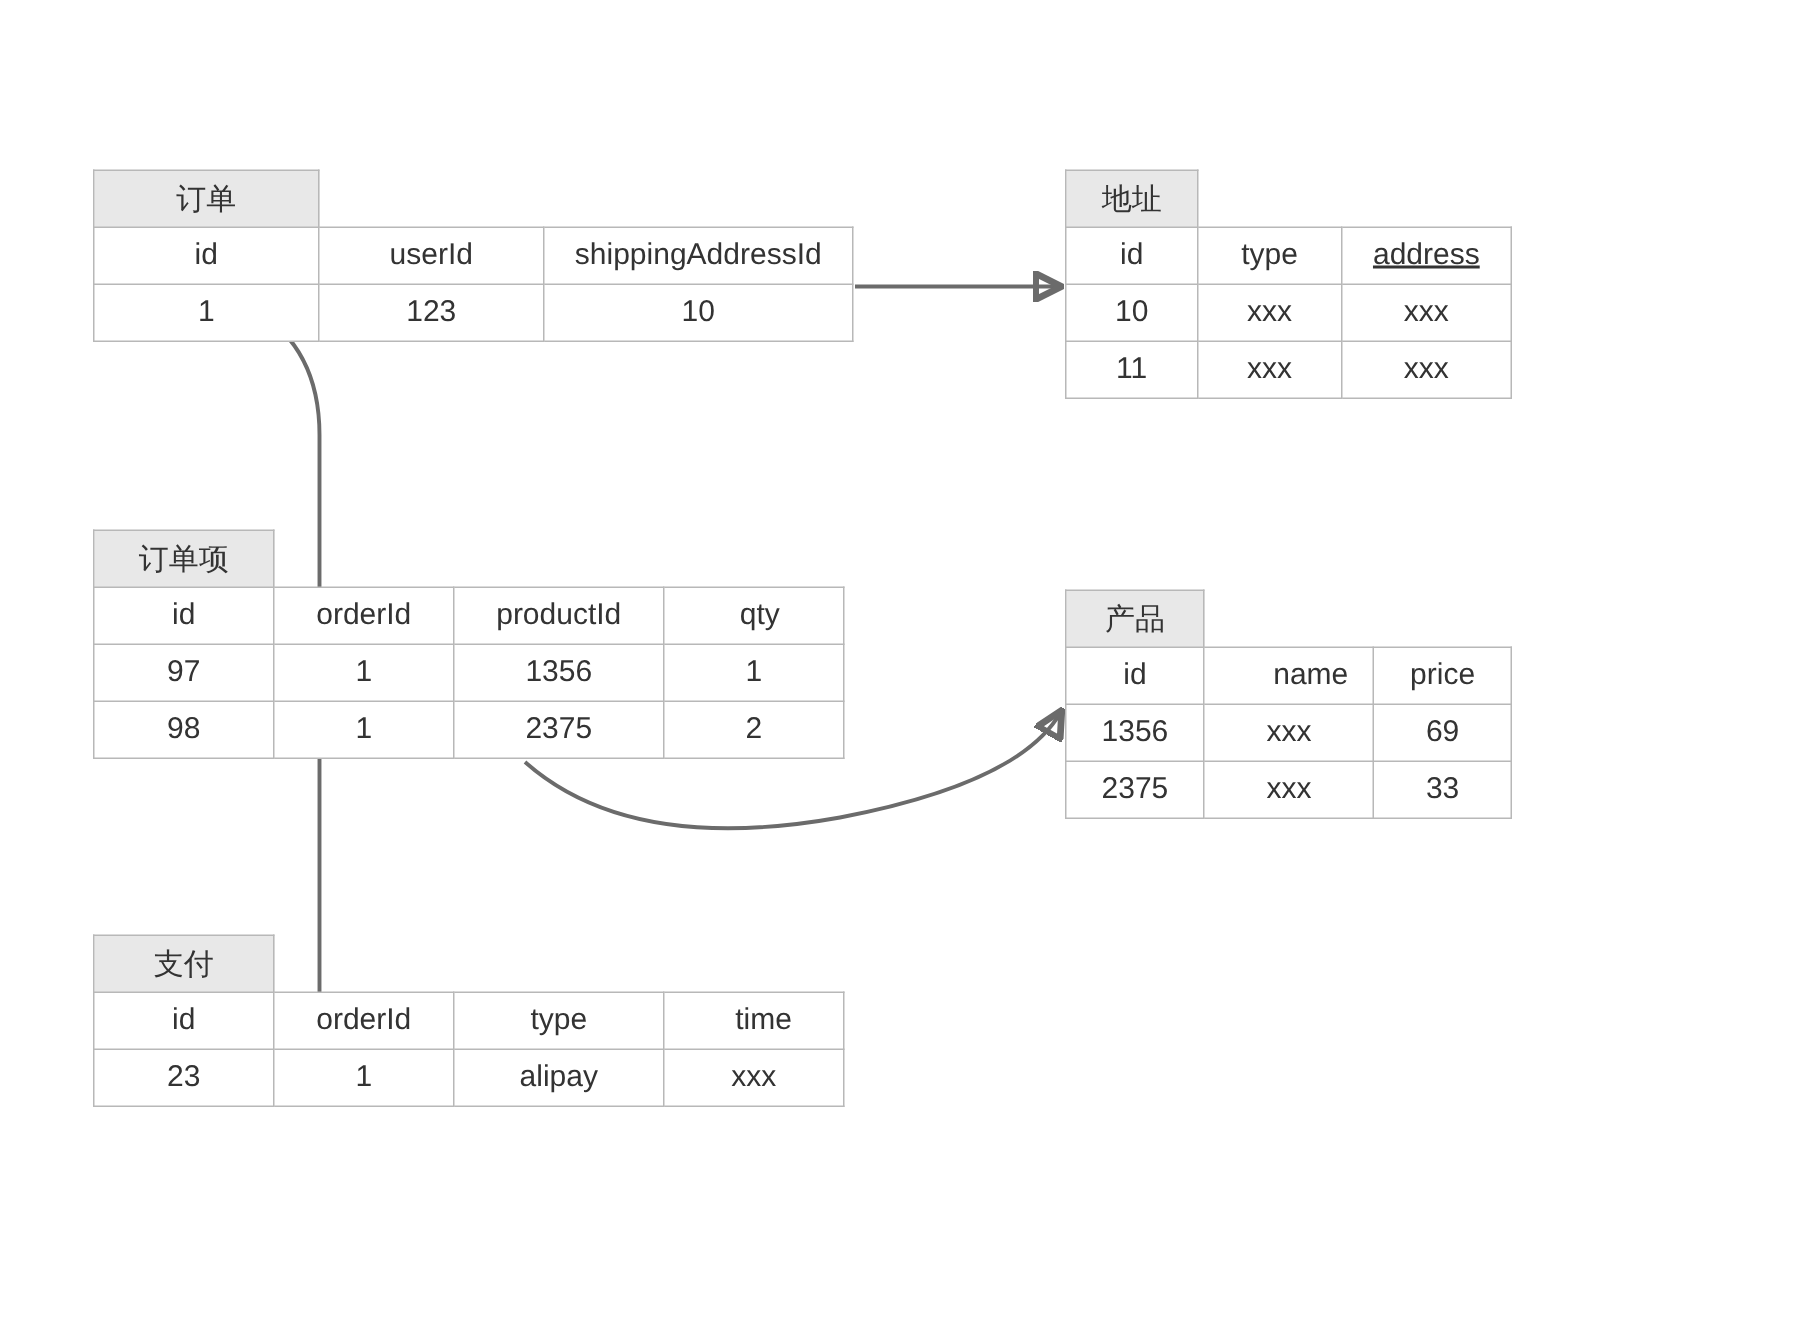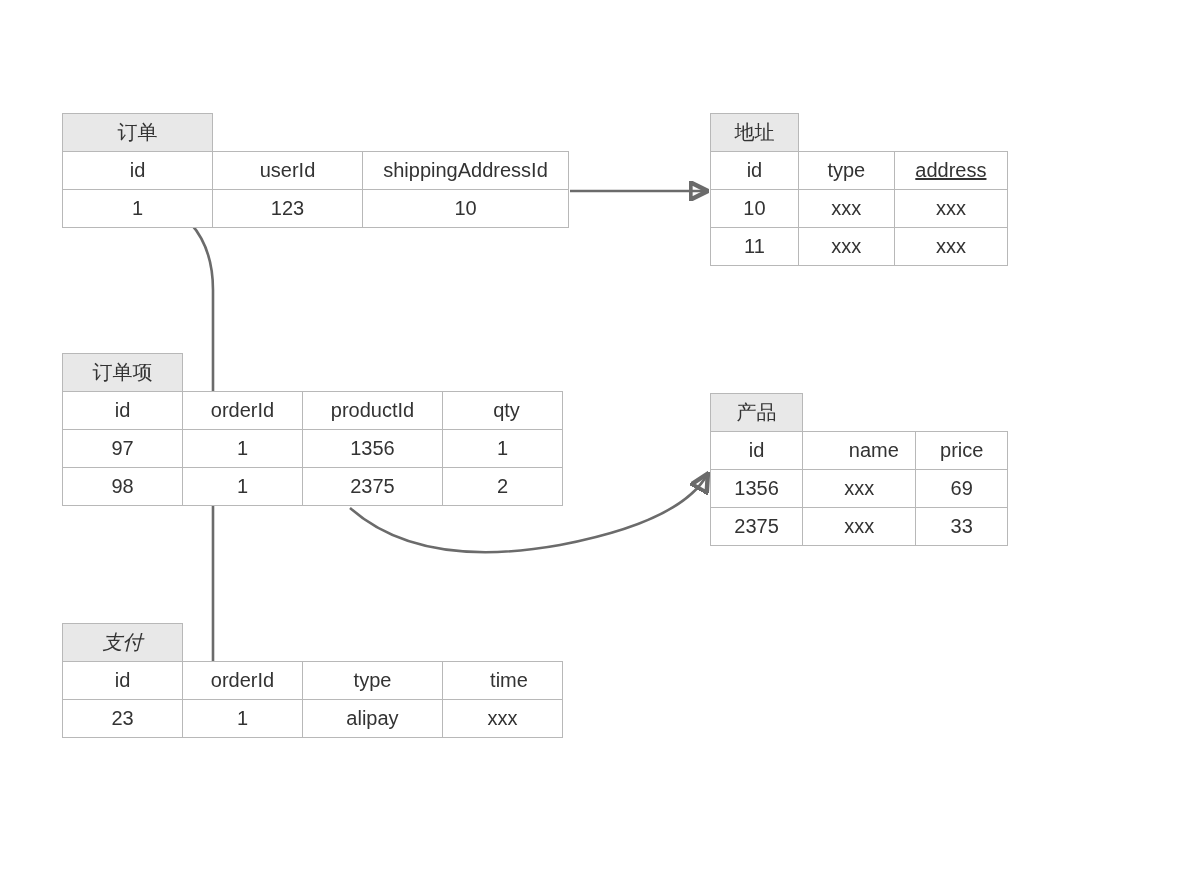--- a/index.html
+++ b/index.html
@@ -174,21 +174,21 @@
       <td>2375</td>
       <td>xxx</td>
       <td>33</td>
     </tr>
   </tbody>
     </table>
 
   <table class="entity" style="left:62px; top:623px;">
     <tbody>
         <tr>
-      <td class="title-cell" style="width:120px;font-style:italic;">支付</td>
+      <td class="title-cell" style="width:120px;">支付</td>
       <td style="border:none; background:transparent; width:120px;"></td>
       <td style="border:none; background:transparent; width:140px;"></td>
       <td style="border:none; background:transparent; width:120px;"></td>
     </tr>
     <tr>
       <th style="width:120px;">id</th>
       <th style="width:120px;">orderId</th>
       <th style="width:140px;">type</th>
       <th style="width:120px;padding-left:21px;">time</th>
     </tr>

